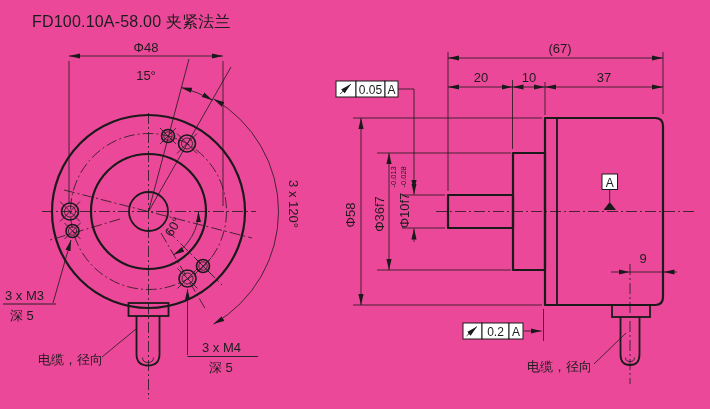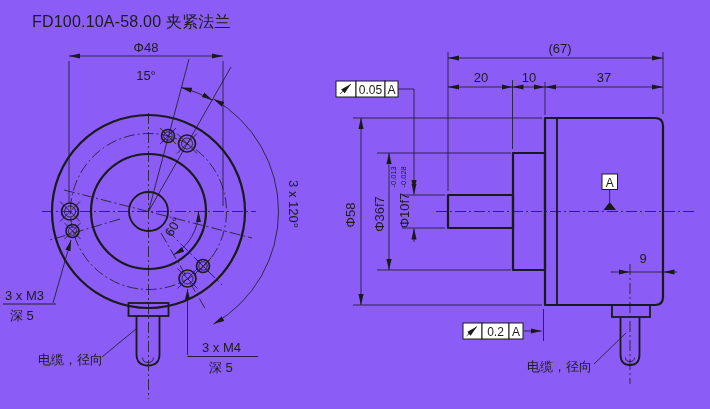--- a/index.html
+++ b/index.html
@@ -1,16 +1,16 @@
 <!DOCTYPE html>
 <html><head>
 <meta charset="utf-8">
 <style>
   html,body{margin:0;padding:0;background:#ffffff;}
-  .page{position:relative;width:710px;height:409px;background:#8b5cf6;overflow:hidden;}
+  .page{position:relative;width:710px;height:409px;background:#ec4899;overflow:hidden;}
   svg{display:block;}
   .thick{fill:none;stroke:#1a1a1a;stroke-width:2.2;stroke-linejoin:round;}
   .med{fill:none;stroke:#1a1a1a;stroke-width:1.8;}
   .thin{fill:none;stroke:#1a1a1a;stroke-width:0.9;}
   .hair{fill:none;stroke:#1a1a1a;stroke-width:0.8;}
   .cl{fill:none;stroke:#1a1a1a;stroke-width:0.8;stroke-dasharray:11 3 2 3;}
   .box{fill:#ffffff;stroke:#1a1a1a;stroke-width:1;}
   .solid{fill:#1a1a1a;stroke:none;}
   text{fill:#1c1c1c;font-family:"Liberation Sans","DejaVu Sans",sans-serif;}
   .t-title{font-size:16px;font-weight:500;letter-spacing:0.2px;}

